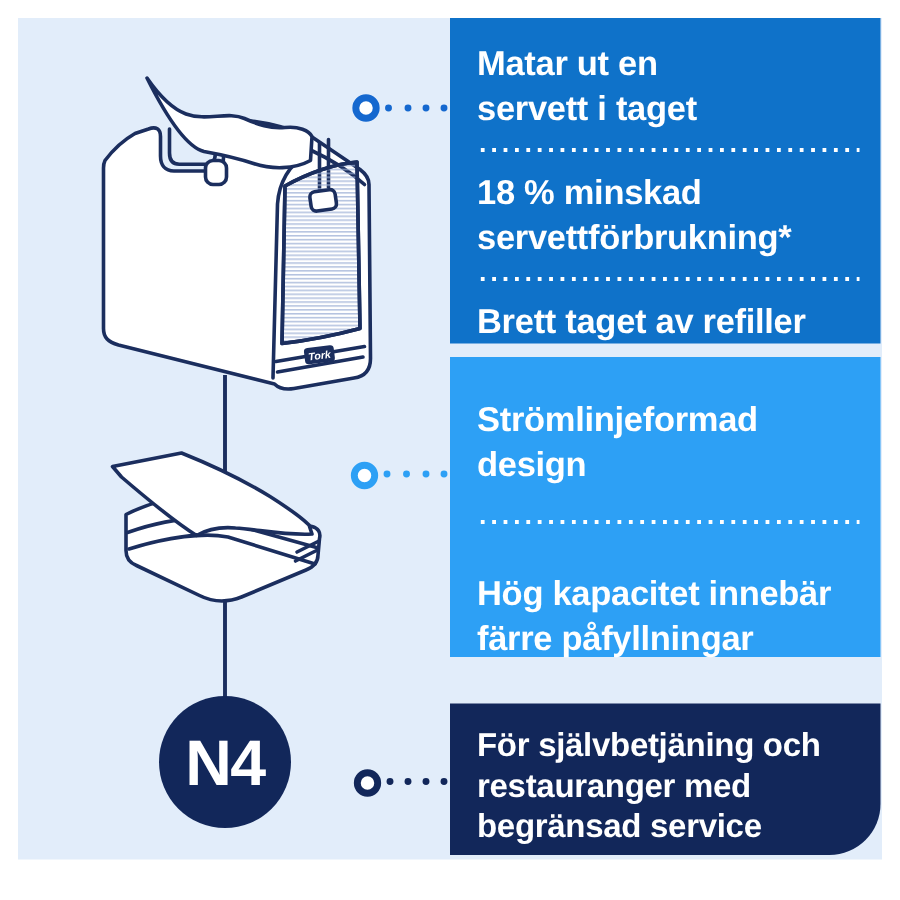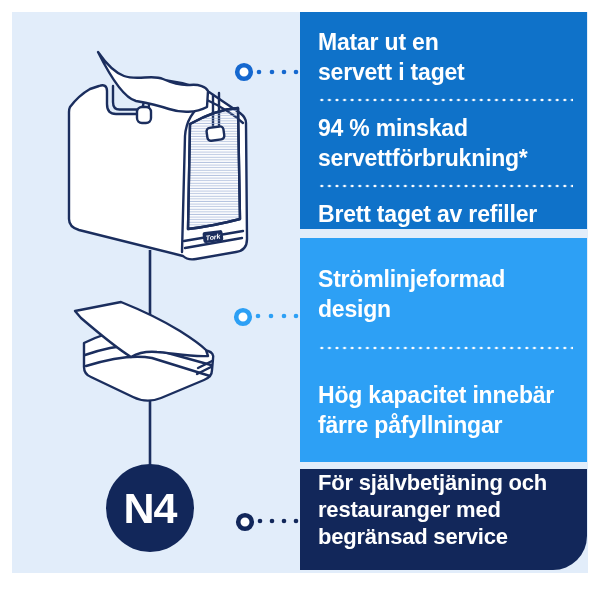--- a/index.html
+++ b/index.html
@@ -5,22 +5,22 @@
   html,body{margin:0;padding:0;background:#ffffff;}
   .stage{position:relative;width:600px;height:600px;background:#ffffff;overflow:hidden;
          font-family:"Liberation Sans",sans-serif;}
   .canvas{position:absolute;left:12px;top:12px;width:576px;height:561px;background:#e2edfa;}
   .illustration-svg{position:absolute;left:0;top:0;width:300px;height:600px;}
   svg text{font-family:"Liberation Sans",sans-serif;}
 
   .panel{position:absolute;left:300px;width:287px;box-sizing:border-box;
          padding:0 14px 0 18px;color:#ffffff;}
   .panel-top{top:12px;height:217px;background:#0f72c9;padding-top:15px;}
-  .panel-middle{top:238px;height:224px;background:#2da0f5;padding-top:26px;}
-  .panel-bottom{top:469px;height:101px;background:#12275a;border-bottom-right-radius:34px;}
+  .panel-middle{top:238px;height:200px;background:#2da0f5;padding-top:26px;}
+  .panel-bottom{top:469px;height:101px;background:#12275a;border-bottom-right-radius:34px;padding-top:14px;}
 
   .feature{white-space:pre-line;font-weight:bold;font-size:23px;line-height:30px;letter-spacing:-0.2px;}
   .panel-bottom .feature{font-size:22px;line-height:27px;}
 
   .dotted-sep{height:4px;margin:11px 0;
       background-image:radial-gradient(circle,#ffffff 1.4px,rgba(255,255,255,0) 1.6px);
       background-size:7.6px 4px;background-position:0 50%;background-repeat:repeat-x;}
   .panel-middle .dotted-sep{margin:22px 0 30px 0;}
 
   .footnote{position:absolute;left:8px;top:576px;font-size:10px;color:#49536b;letter-spacing:0.2px;}
@@ -116,21 +116,21 @@
         <circle cx="272" cy="521" r="2.3" fill="#12275a"></circle>
       <circle cx="284" cy="521" r="2.3" fill="#12275a"></circle>
         <circle cx="296" cy="521" r="2.3" fill="#12275a"></circle>
     </g>
   </svg>
 
   <div class="panel panel-top">
     <div class="feature">Matar ut en
 servett i taget</div>
     <div class="dotted-sep"></div>
-    <div class="feature">94 % minskad
+    <div class="feature">18 % minskad
 servettförbrukning*</div>
     <div class="dotted-sep"></div>
     <div class="feature">Brett taget av refiller</div>
   </div>
 
   <div class="panel panel-middle">
     <div class="feature">Strömlinjeformad
 design</div>
     <div class="dotted-sep"></div>
     <div class="feature">Hög kapacitet innebär

